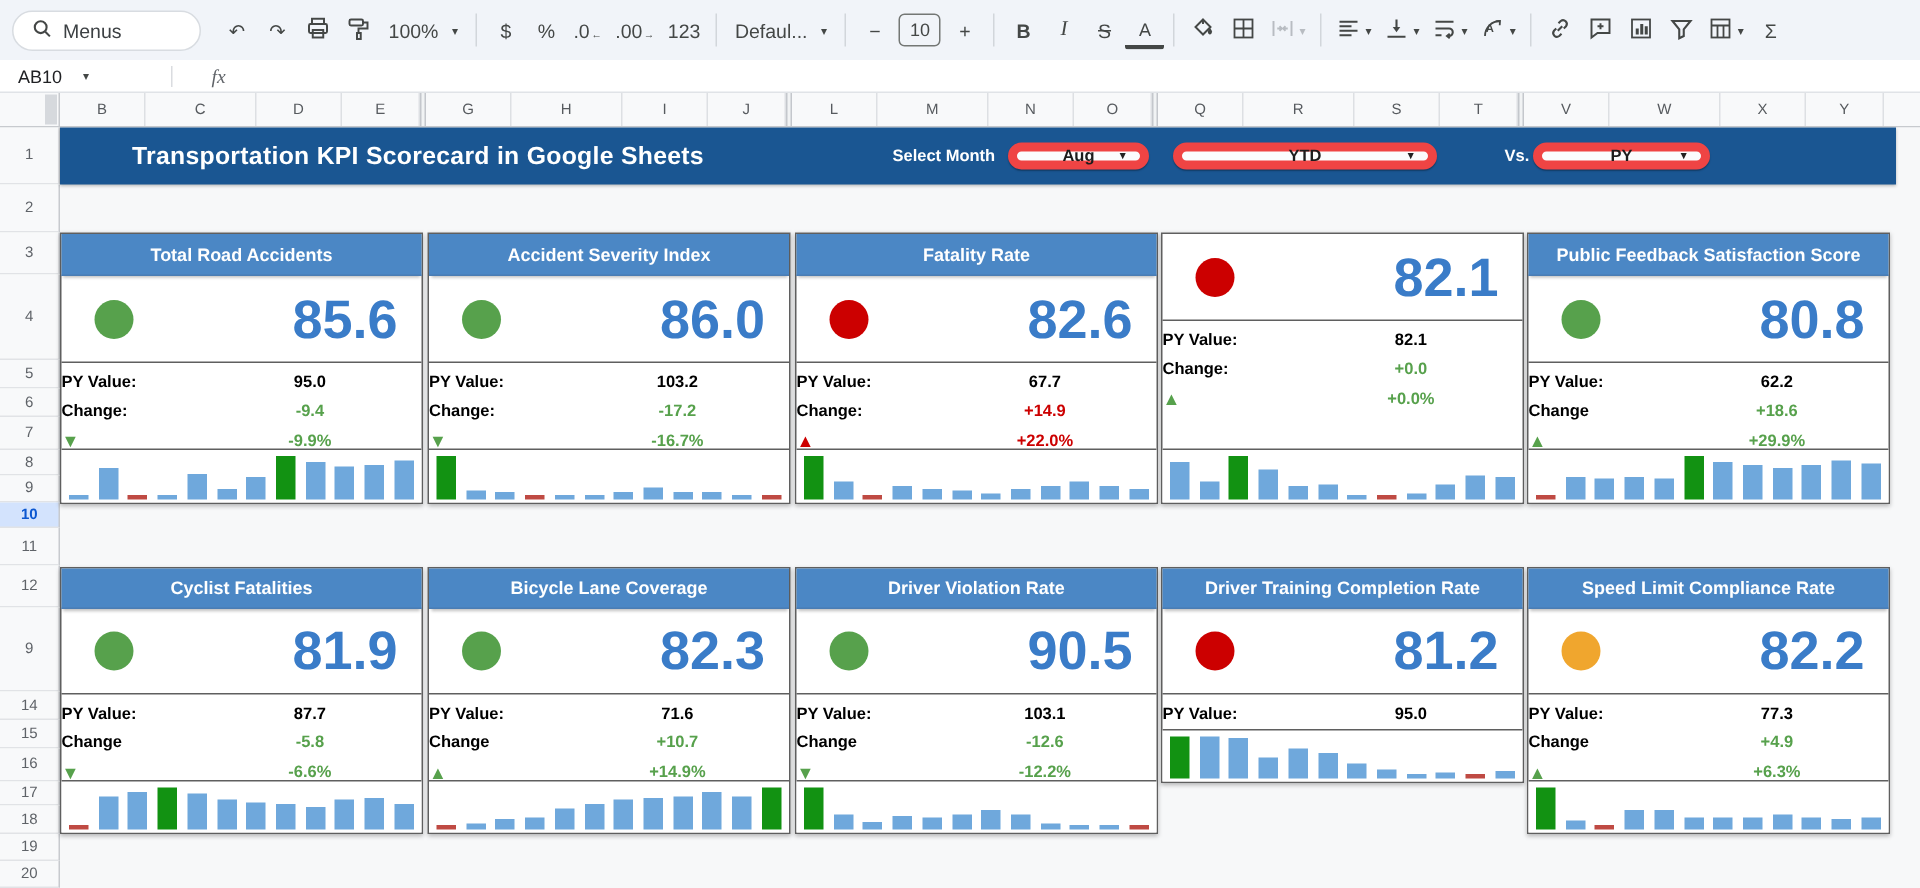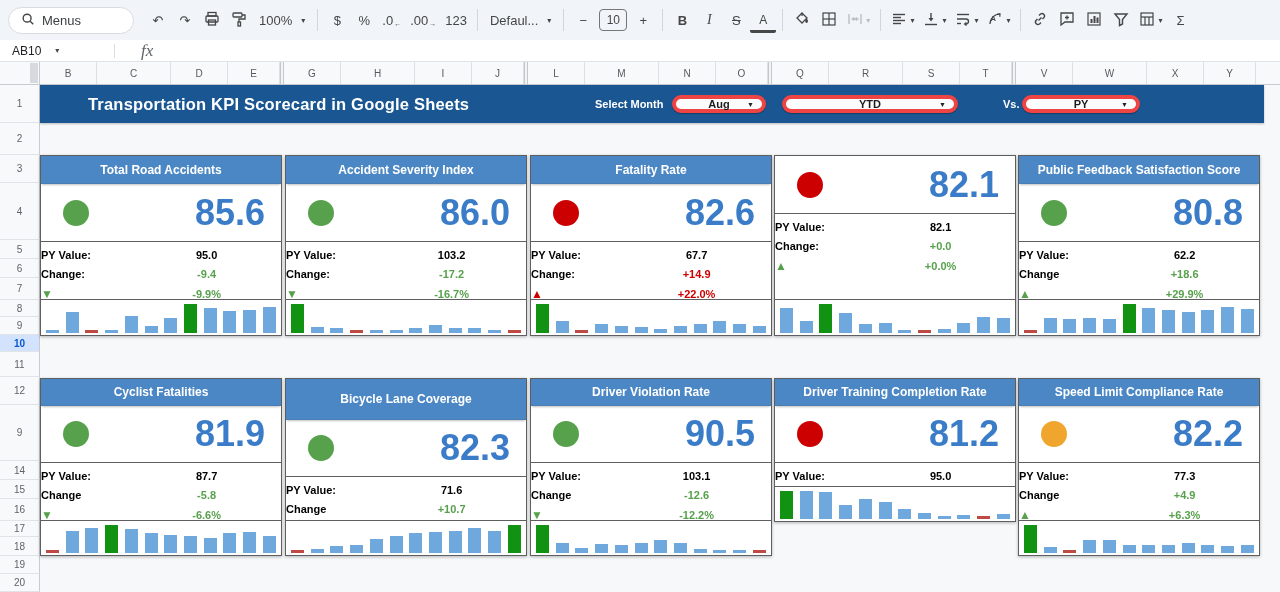--- a/index.html
+++ b/index.html
@@ -19,41 +19,41 @@
   .tb-caret { font-size:8px; color:#444746; margin-left:3px; }
   .tb-caret.dis { color:#b8bcc2; }
   .tb-sep { width:1px; height:22px; background:#d2d6db; margin:0 5px; }
   .tb-sizebox { width:28px; height:22px; border:1px solid #747775; border-radius:4px; font-size:12px; color:#444746; text-align:center; line-height:20px; margin:0 2px; }
 
   
   .formula-bar { height:22px; background:#fff; display:flex; align-items:center; border-bottom:1px solid #e0e3e7;gap:16px; }
   .name-box { width:96px; display:flex; align-items:center; padding-left:12px; gap:14px; font-size:12px; color:#202124; }
   .name-box .caret { font-size:8px; color:#444746; }
   .fb-sep { width:1px; height:14px; background:#dadce0; margin:0 10px 0 2px; }
-  .fx { font-style:italic; font-family:"Liberation Serif","DejaVu Serif",serif; font-size:17px; color:#5f6368; }
+  .fx { font-style:italic; font-family:"Liberation Serif","DejaVu Serif",serif; font-size:13px; color:#5f6368; }
 
   
   .grid { position:relative; width:1280px; height:530px; }
   .corner { position:absolute; left:0; top:0; width:40px; height:23px; background:#f8f9fa; border-right:1px solid #c7cace; border-bottom:1px solid #c7cace; }
   .corner .hidden-col-marker { position:absolute; right:1px; top:1px; width:8px; height:20px; background:#d6d9dd; }
   .col-headers { position:absolute; left:40px; top:0; height:23px; width:1240px; display:flex; background:#f8f9fa; border-bottom:1px solid #c7cace; }
   .col-cell { height:22px; border-right:1px solid #dde0e3; font-size:10px; color:#575b5f; display:flex; align-items:center; justify-content:center; }
   .col-sep { width:4px; height:22px; background:#f1f3f4; border-left:1px solid #c4c7cc; border-right:1px solid #c4c7cc; }
   .col-fill { flex:1; height:22px; }
   .row-headers { position:absolute; left:0; top:23px; width:40px; }
   .row-cell { width:40px; border-bottom:1px solid #e1e3e6; border-right:1px solid #c7cace; background:#f8f9fa; font-size:10px; color:#5f6368; display:flex; align-items:center; justify-content:center; }
   .row-cell.sel { background:#d3e3fd; color:#0b57d0; font-weight:bold; }
 
   
   .sheet { position:absolute; left:40px; top:23px; width:1240px; height:507px; background:#f7f8f9; }
 
   .dash-header { position:absolute; left:0; top:0; width:1224px; height:38px; background:var(--header-blue); box-shadow:0 1px 2px rgba(0,0,0,.25); }
   .dash-title { position:absolute; left:48px; top:0; line-height:38px; color:#fff; font-weight:bold; font-size:16.5px; letter-spacing:.2px; }
   .select-month { position:absolute; left:555px; top:0; line-height:38px; color:#fff; font-weight:bold; font-size:11px; }
-  .pill { position:absolute; top:10px; height:18px; background:#fbfcfd; border:4px solid #ef4444; border-radius:9px; display:flex; align-items:center; justify-content:center; font-size:11px; font-weight:bold; color:#1c1c1c; box-shadow:0 1px 1px rgba(0,0,0,.3); }
+  .pill { position:absolute; top:10px; height:18px; background:#fbfcfd; border:6px solid #ef4444; border-radius:9px; display:flex; align-items:center; justify-content:center; font-size:11px; font-weight:bold; color:#1c1c1c; box-shadow:0 1px 1px rgba(0,0,0,.3); }
   .pill .pcaret { position:absolute; right:8px; font-size:7px; color:#222; }
   .pill.month { left:632px; width:94px; }
   .pill.period { left:742px; width:176px; }
   .pill.compare { left:982px; width:118px; }
   .vs { position:absolute; left:963px; top:0; line-height:38px; color:#fff; font-weight:bold; font-size:11px; }
 
   
   .card { position:absolute; width:242px; background:#fff; border:1px solid #5f5f5f; box-shadow:0 1px 3px rgba(0,0,0,.28); }
   .card-title { background:var(--title-blue); color:#fff; font-weight:bold; font-size:12px; display:flex; align-items:center; justify-content:center; border-bottom:1px solid #4a7db4; box-shadow:0 2px 2px -1px rgba(0,0,0,.25); }
   .card-value-row { position:relative; }
@@ -538,21 +538,21 @@
             <div class="bar b" style="height: 20px;"></div>
             <div class="bar b" style="height: 18px;"></div>
             <div class="bar b" style="height: 17px;"></div>
             <div class="bar b" style="height: 15px;"></div>
             <div class="bar b" style="height: 20px;"></div>
             <div class="bar b" style="height: 21px;"></div>
             <div class="bar b" style="height: 17px;"></div>
           </div>
   </div>
         <div class="card" style="left: 245px; top: 293px; height: 178px;">
-    <div class="card-title" style="height: 41px;">Bicycle Lane Coverage</div>
+    <div class="card-title" style="height: 27px;">Bicycle Lane Coverage</div>
     <div class="card-value-row" style="height: 56px;">
       <span class="dot" style="background: rgb(87, 161, 76);"></span>
       <span class="big-value">82.3</span>
     </div>
     <div class="card-details">
       <div class="drow">
         <span class="dlabel">PY Value:</span>
         <span class="dval black">71.6</span>
       </div>
       <div class="drow">

